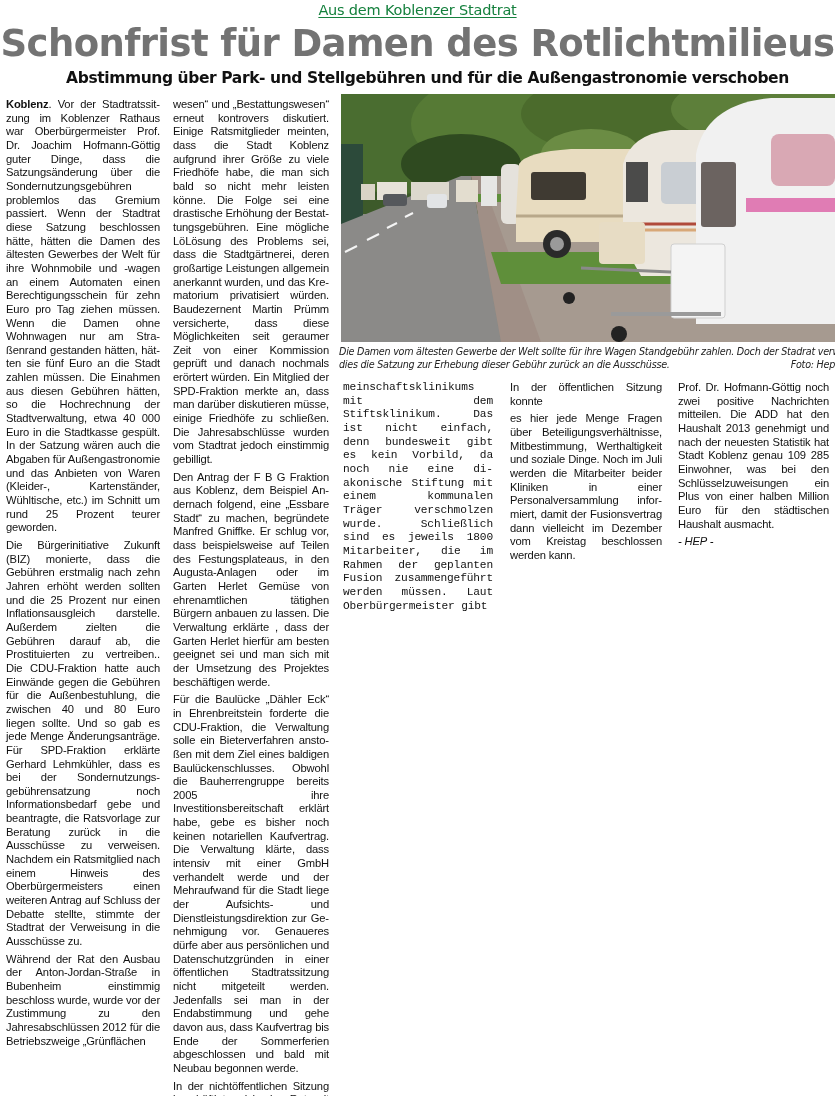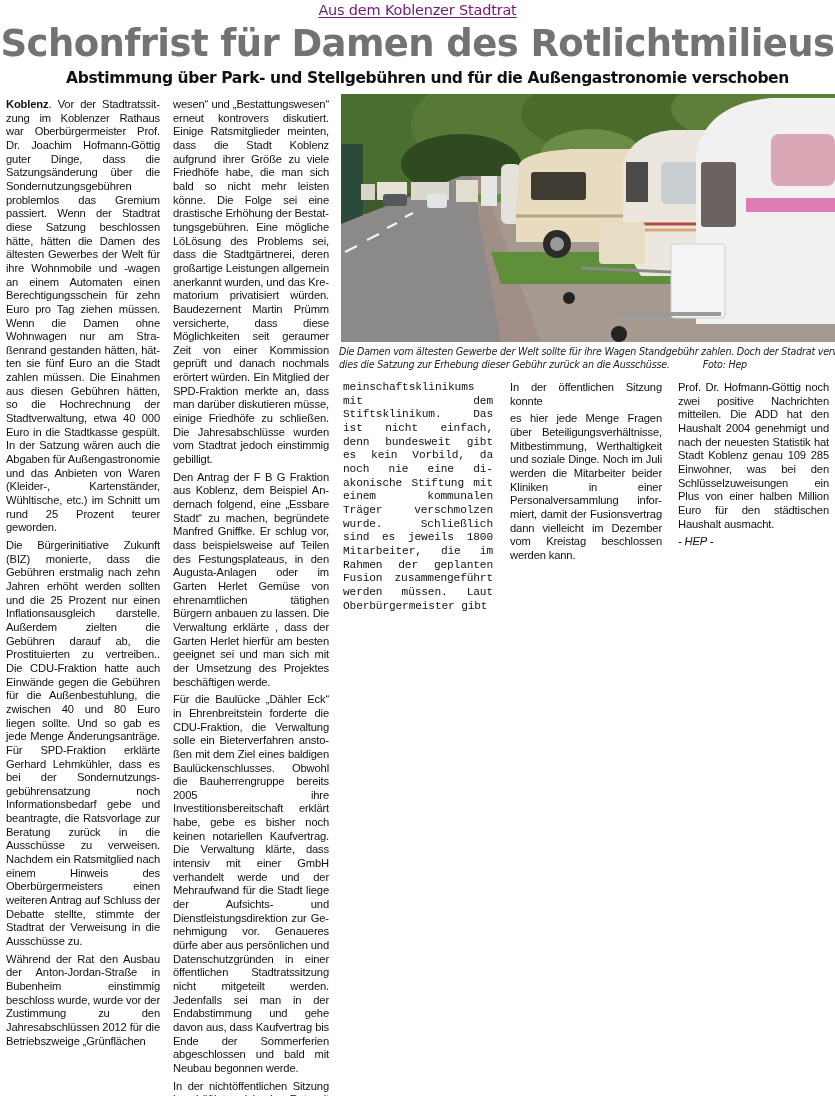--- a/index.html
+++ b/index.html
@@ -1,21 +1,21 @@
 <!DOCTYPE html>
 <html><head>
   <meta charset="utf-8">
   <style>
     * { box-sizing: border-box; margin: 0; padding: 0; }
     html, body { width: 835px; height: 1096px; background: #ffffff; overflow: hidden; }
     body { position: relative; font-family: "Liberation Sans", sans-serif; color: #111; }
 
     .kicker {
       position: absolute; top: 2px; left: 0; width: 835px; text-align: center;
-      font-family: "DejaVu Sans", sans-serif; font-size: 14.5px; color: #701a75;
+      font-family: "DejaVu Sans", sans-serif; font-size: 14.5px; color: #15803d;
     }
     .kicker span { text-decoration: underline; text-underline-offset: 2px; letter-spacing: -0.2px; }
 
     .headline {
       position: absolute; top: 22px; left: 0; width: 835px; text-align: center;
       font-family: "DejaVu Sans", sans-serif; font-weight: bold; font-size: 37px;
       color: #737373; letter-spacing: -0.6px; white-space: nowrap;
     }
     .subhead {
       position: absolute; top: 69px; left: 0; width: 855px; text-align: center;
@@ -41,21 +41,21 @@
       background: #8a8a80;
     }
     .photo svg { display: block; }
 
     .caption {
       position: absolute; left: 339px; top: 346px; width: 496px;
       font-family: "DejaVu Sans", sans-serif; font-style: italic; font-size: 9.6px; line-height: 12.5px;
       color: #222; letter-spacing: -0.25px;
     }
     .caption .line1 { white-space: nowrap; }
-    .caption .line2 { display: flex; white-space: nowrap; gap: 33px; }
+    .caption .line2 { display: flex; justify-content: space-between; white-space: nowrap; gap: 33px; }
   </style>
 </head>
 <body>
 
 <div class="kicker">
   <span>Aus dem Koblenzer Stadtrat</span>
 </div>
 <h1 class="headline">Schonfrist für Damen des Rotlichtmilieus</h1>
 <h2 class="subhead">Abstimmung über Park- und Stellgebühren und für die Außengastronomie verschoben</h2>
 
@@ -143,15 +143,15 @@
 </div>
 
 <div class="col c3">
   <p>meinschaftsklinikums mit dem Stiftsklinikum. Das ist nicht ein­fach, denn bundesweit gibt es kein Vorbild, da noch nie eine di­akonische Stiftung mit einem kommunalen Träger verschmol­zen wurde. Schließlich sind es je­weils 1800 Mitarbeiter, die im Rahmen der geplanten Fusion zusammengeführt werden müs­sen. Laut Oberbürgermeister gibt</p>
 </div>
 <div class="col c4">
   <p>In der öffentlichen Sitzung konnte</p>
   <p>es hier jede Menge Fragen über Beteiligungsverhältnisse, Mitbe­stimmung, Werthaltigkeit und so­ziale Dinge. Noch im Juli werden die Mitarbeiter beider Kliniken in einer Personalversammlung infor­miert, damit der Fusionsvertrag dann vielleicht im Dezember vom Kreistag beschlossen werden kann.</p>
 </div>
 <div class="col c5">
-  <p>Prof. Dr. Hofmann-Göttig noch zwei positive Nachrichten mittei­len. Die ADD hat den Haushalt 2004 genehmigt und nach der neuesten Statistik hat Stadt Kob­lenz genau 109 285 Einwohner, was bei den Schlüsselzuweisun­gen ein Plus von einer halben Million Euro für den städtischen Haushalt ausmacht.</p>
+  <p>Prof. Dr. Hofmann-Göttig noch zwei positive Nachrichten mittei­len. Die ADD hat den Haushalt 2013 genehmigt und nach der neuesten Statistik hat Stadt Kob­lenz genau 109 285 Einwohner, was bei den Schlüsselzuweisun­gen ein Plus von einer halben Million Euro für den städtischen Haushalt ausmacht.</p>
   <p class="signature">- HEP -</p>
 </div>
 
 </body></html>

